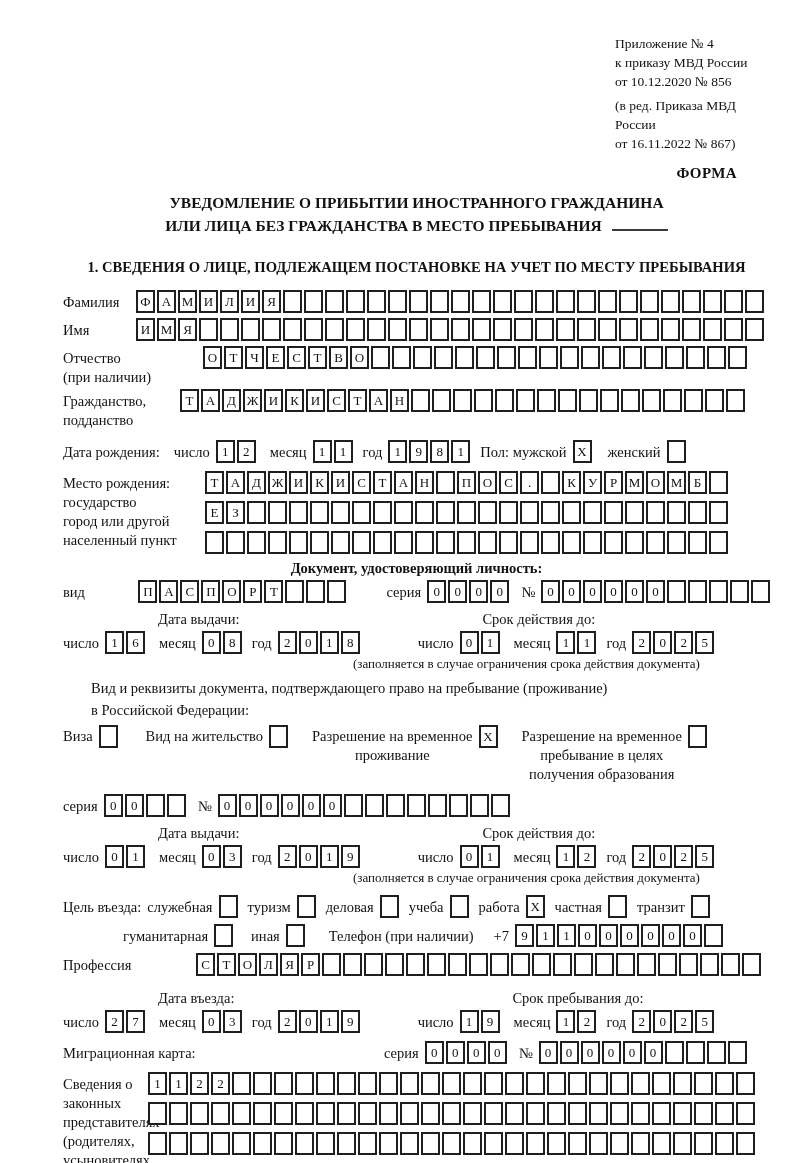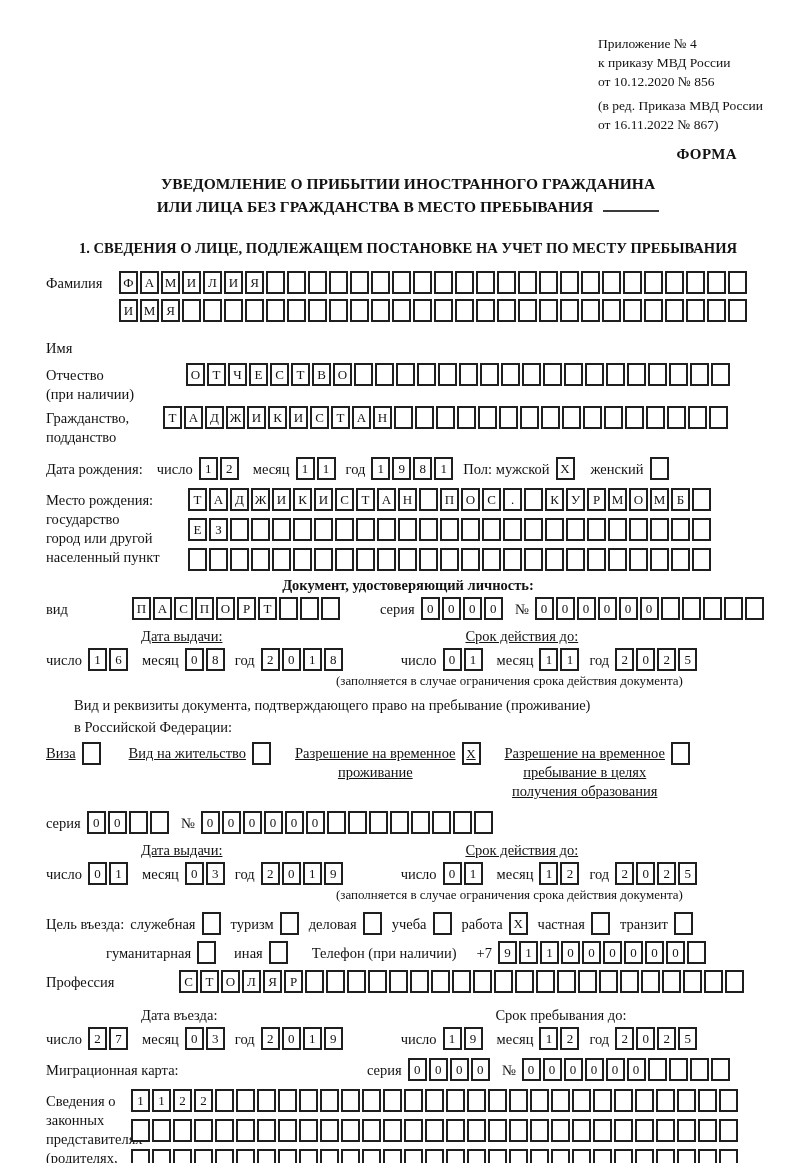--- a/index.html
+++ b/index.html
@@ -1,43 +1,43 @@
 <!DOCTYPE html>
 <html><head>
 <meta charset="utf-8">
 <style>
   html,body{margin:0;padding:0;background:#ffffff;}
   body{width:800px;height:1163px;font-family:"Liberation Serif","DejaVu Serif",serif;color:#121212;overflow:hidden;}
-  .page{position:relative;width:800px;height:1163px;box-sizing:border-box;padding:34px 30px 0 46px;overflow:hidden;border-radius:8px;}
+  .page{position:relative;width:800px;height:1163px;box-sizing:border-box;padding:34px 30px 0 63px;overflow:hidden;border-radius:8px;}
 
   .hdr-right{margin-left:552px;font-size:13.5px;line-height:19px;}
   .amend{margin-top:5px;}
   .forma{text-align:right;padding-right:33px;font-weight:bold;font-size:15px;margin-top:12px;letter-spacing:.4px;}
   .title{text-align:center;font-weight:bold;font-size:15.5px;line-height:22px;margin-top:10px;}
   .t-underline{display:inline-block;width:56px;height:15px;border-bottom:2.2px solid #3a3a3a;margin-left:10px;}
   .section-h{font-weight:bold;font-size:14.6px;margin-top:22px;text-align:center;white-space:nowrap;}
 
   .row{display:flex;align-items:flex-start;margin-top:5px;}
   .lbl{font-size:14.5px;line-height:19px;padding-top:3px;white-space:nowrap;margin-right:6px;}
   .lbl2{font-size:14.5px;line-height:19px;padding-top:3px;}
   .cells{display:flex;gap:2px;flex:none;}
   .cell{box-sizing:content-box;width:15px;height:19px;border:2px solid #1f1f1f;display:flex;align-items:center;justify-content:center;font-size:13px;line-height:19px;background:#fff;flex:none;}
   .col{display:flex;flex-direction:column;gap:7px;}
 
   .w-surname{width:67px;}
-  .w-name{width:67px;margin-top:37px;}
+  .w-name{width:67px;}
   .w-pat{width:140px;}
   .w-cit{width:117px;}
   .w-bp{width:142px;}
   .w-vid{width:80px;}
   .w-prof{width:127px;}
   .w-rep{width:85px;}
   .w-mig{width:150px;}
 
-  .mt2{margin-top:2px;}.mt3{margin-top:3px;}.mt4{margin-top:4px;text-decoration:underline;}.mt6{margin-top:6px;}
+  .mt2{margin-top:2px;}.mt3{margin-top:3px;}.mt4{margin-top:4px;}.mt6{margin-top:6px;}
   .mt8{margin-top:8px;}.mt10{margin-top:10px;}.mt14{margin-top:14px;}.ml8{margin-left:8px;}.ml10{margin-left:10px;}.ml12{margin-left:12px;}
   .ml14{margin-left:14px;}.ml16{margin-left:16px;}.ml18{margin-left:18px;}.ml24{margin-left:24px;text-align:center;}
   .ml28{margin-left:28px;}.ml40{margin-left:40px;}.ml58{margin-left:58px;}.ml60{margin-left:60px;}
   .ml95{margin-left:95px;}.ml165{margin-left:165px;}.ml237{margin-left:237px;}.ml272{margin-left:272px;}
 
   .center-h{font-weight:bold;font-size:14.5px;text-align:center;margin-top:6px;}
   .dh{font-size:14.5px;}
   .note{font-size:13px;line-height:15px;margin-top:2px;}
   .note-ind{margin-left:290px;}
   .intro{font-size:14.5px;line-height:20px;margin-top:7px;margin-left:28px;}

